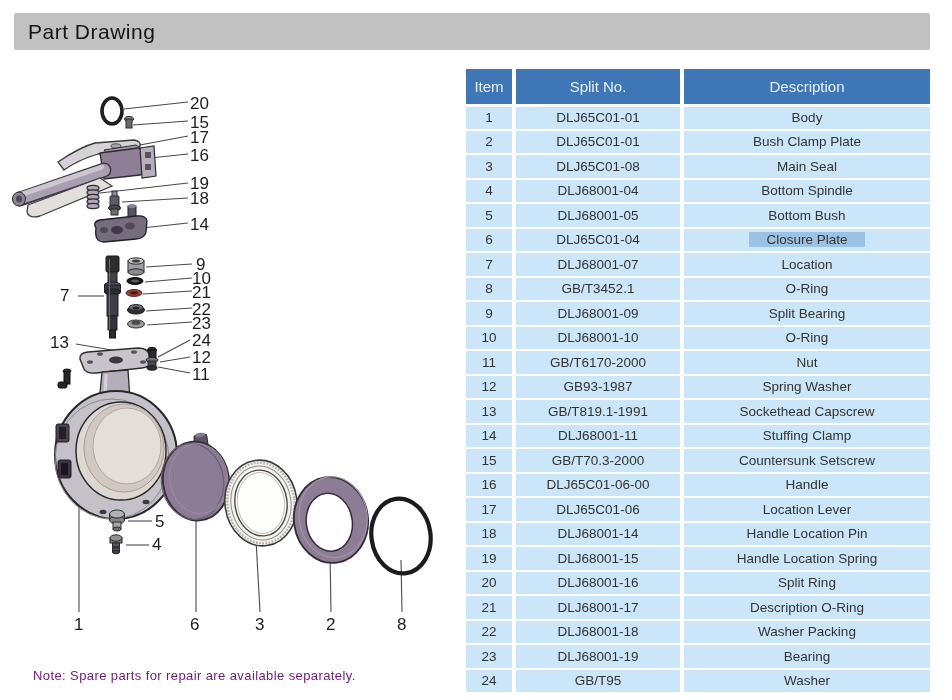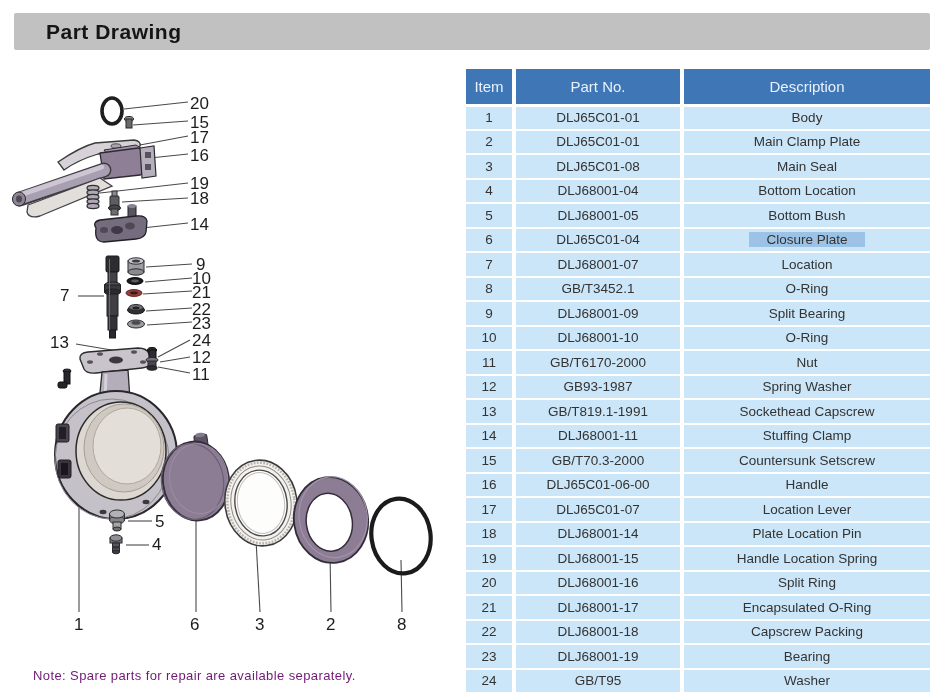--- a/index.html
+++ b/index.html
@@ -2,21 +2,21 @@
 <html style="--title-bar-gray: #c1c1c1; --header-blue: #3e76b6; --row-blue: #cbe6f8; --selection-blue: #9cc3e5;"><head>
 <meta charset="utf-8">
 <style>
   * { margin:0; padding:0; box-sizing:border-box; }
   html,body { width:952px; height:700px; background:#ffffff; font-family:"Liberation Sans", sans-serif; overflow:hidden; }
   .stage { position:relative; width:952px; height:700px; background:#fff; }
 
   
   .title-bar { position:absolute; left:14px; top:13px; width:916px; height:37px;
                background:var(--title-bar-gray); border-radius:2px; display:flex; align-items:center; }
-  .title-bar h1 { font-size:21px; font-weight:bold; color:#151515; letter-spacing:0.5px; padding-left:32px; }
+  .title-bar h1 { font-size:21px; font-weight:normal; color:#151515; letter-spacing:0.5px; padding-left:14px; }
 
   
   .drawing-svg { position:absolute; left:0; top:0; width:952px; height:700px; }
   .callout { position:absolute; font-size:17px; color:#1d1d1d; line-height:18px; }
   .note { position:absolute; left:33px; top:668px; font-size:13px; color:#701a75; letter-spacing:0.4px; }
 
   
   .parts-table { position:absolute; left:466px; top:69px; width:464px;
                  border-collapse:collapse; table-layout:fixed; }
   .parts-table col.c-item { width:48px; }
@@ -244,44 +244,44 @@
 
   <table class="parts-table">
     <colgroup>
         <col class="c-item">
         <col class="c-part">
         <col class="c-desc">
       </colgroup>
     <thead>
       <tr>
         <th>Item</th>
-        <th>Part No.</th>
+        <th>Split No.</th>
         <th>Description</th>
       </tr>
     </thead>
     <tbody>
         <tr>
           <td>1</td>
           <td>DLJ65C01-01</td>
           <td>Body</td>
         </tr>
         <tr>
           <td>2</td>
           <td>DLJ65C01-01</td>
-          <td>Main Clamp Plate</td>
+          <td>Bush Clamp Plate</td>
         </tr>
         <tr>
           <td>3</td>
           <td>DLJ65C01-08</td>
           <td>Main Seal</td>
         </tr>
         <tr>
           <td>4</td>
           <td>DLJ68001-04</td>
-          <td>Bottom Location</td>
+          <td>Bottom Spindle</td>
         </tr>
         <tr>
           <td>5</td>
           <td>DLJ68001-05</td>
           <td>Bottom Bush</td>
         </tr>
         <tr>
           <td>6</td>
           <td>DLJ65C01-04</td>
           <td><span class="selected">Closure Plate</span></td>
@@ -331,47 +331,47 @@
           <td>GB/T70.3-2000</td>
           <td>Countersunk Setscrew</td>
         </tr>
         <tr>
           <td>16</td>
           <td>DLJ65C01-06-00</td>
           <td>Handle</td>
         </tr>
         <tr>
           <td>17</td>
-          <td>DLJ65C01-07</td>
+          <td>DLJ65C01-06</td>
           <td>Location Lever</td>
         </tr>
         <tr>
           <td>18</td>
           <td>DLJ68001-14</td>
-          <td>Plate Location Pin</td>
+          <td>Handle Location Pin</td>
         </tr>
         <tr>
           <td>19</td>
           <td>DLJ68001-15</td>
           <td>Handle Location Spring</td>
         </tr>
         <tr>
           <td>20</td>
           <td>DLJ68001-16</td>
           <td>Split Ring</td>
         </tr>
         <tr>
           <td>21</td>
           <td>DLJ68001-17</td>
-          <td>Encapsulated O-Ring</td>
+          <td>Description O-Ring</td>
         </tr>
         <tr>
           <td>22</td>
           <td>DLJ68001-18</td>
-          <td>Capscrew Packing</td>
+          <td>Washer Packing</td>
         </tr>
         <tr>
           <td>23</td>
           <td>DLJ68001-19</td>
           <td>Bearing</td>
         </tr>
         <tr>
           <td>24</td>
           <td>GB/T95</td>
           <td>Washer</td>

